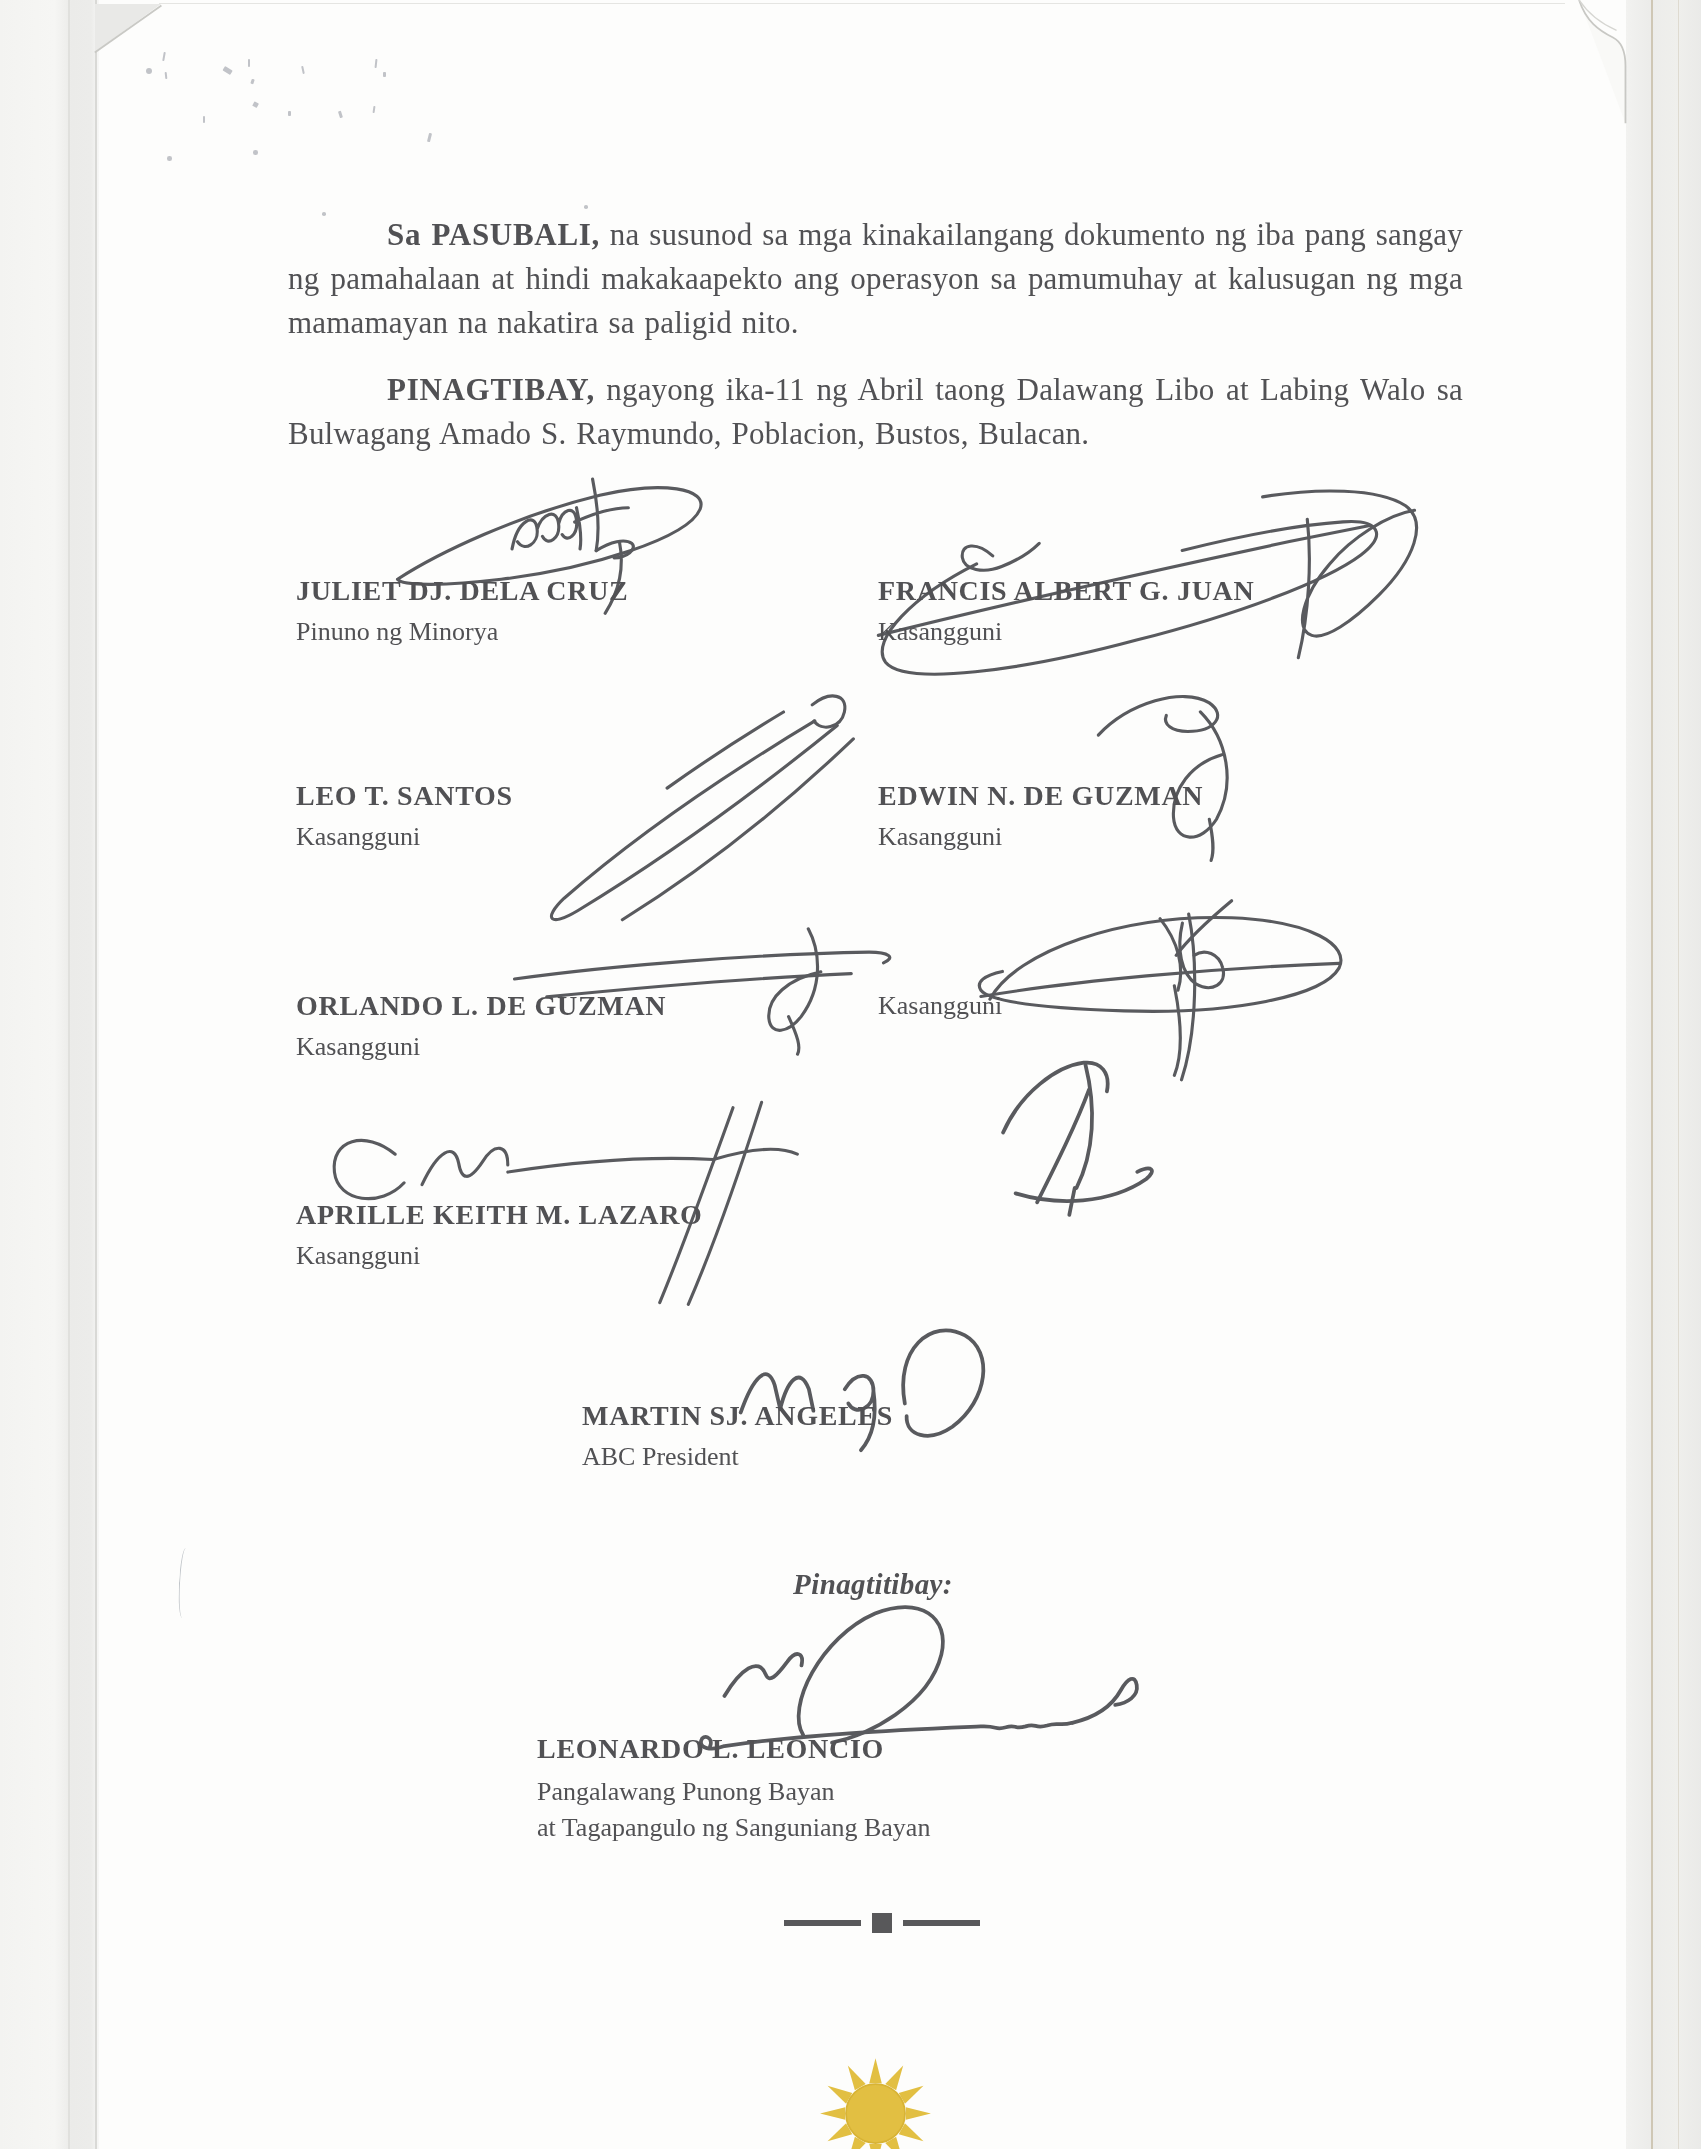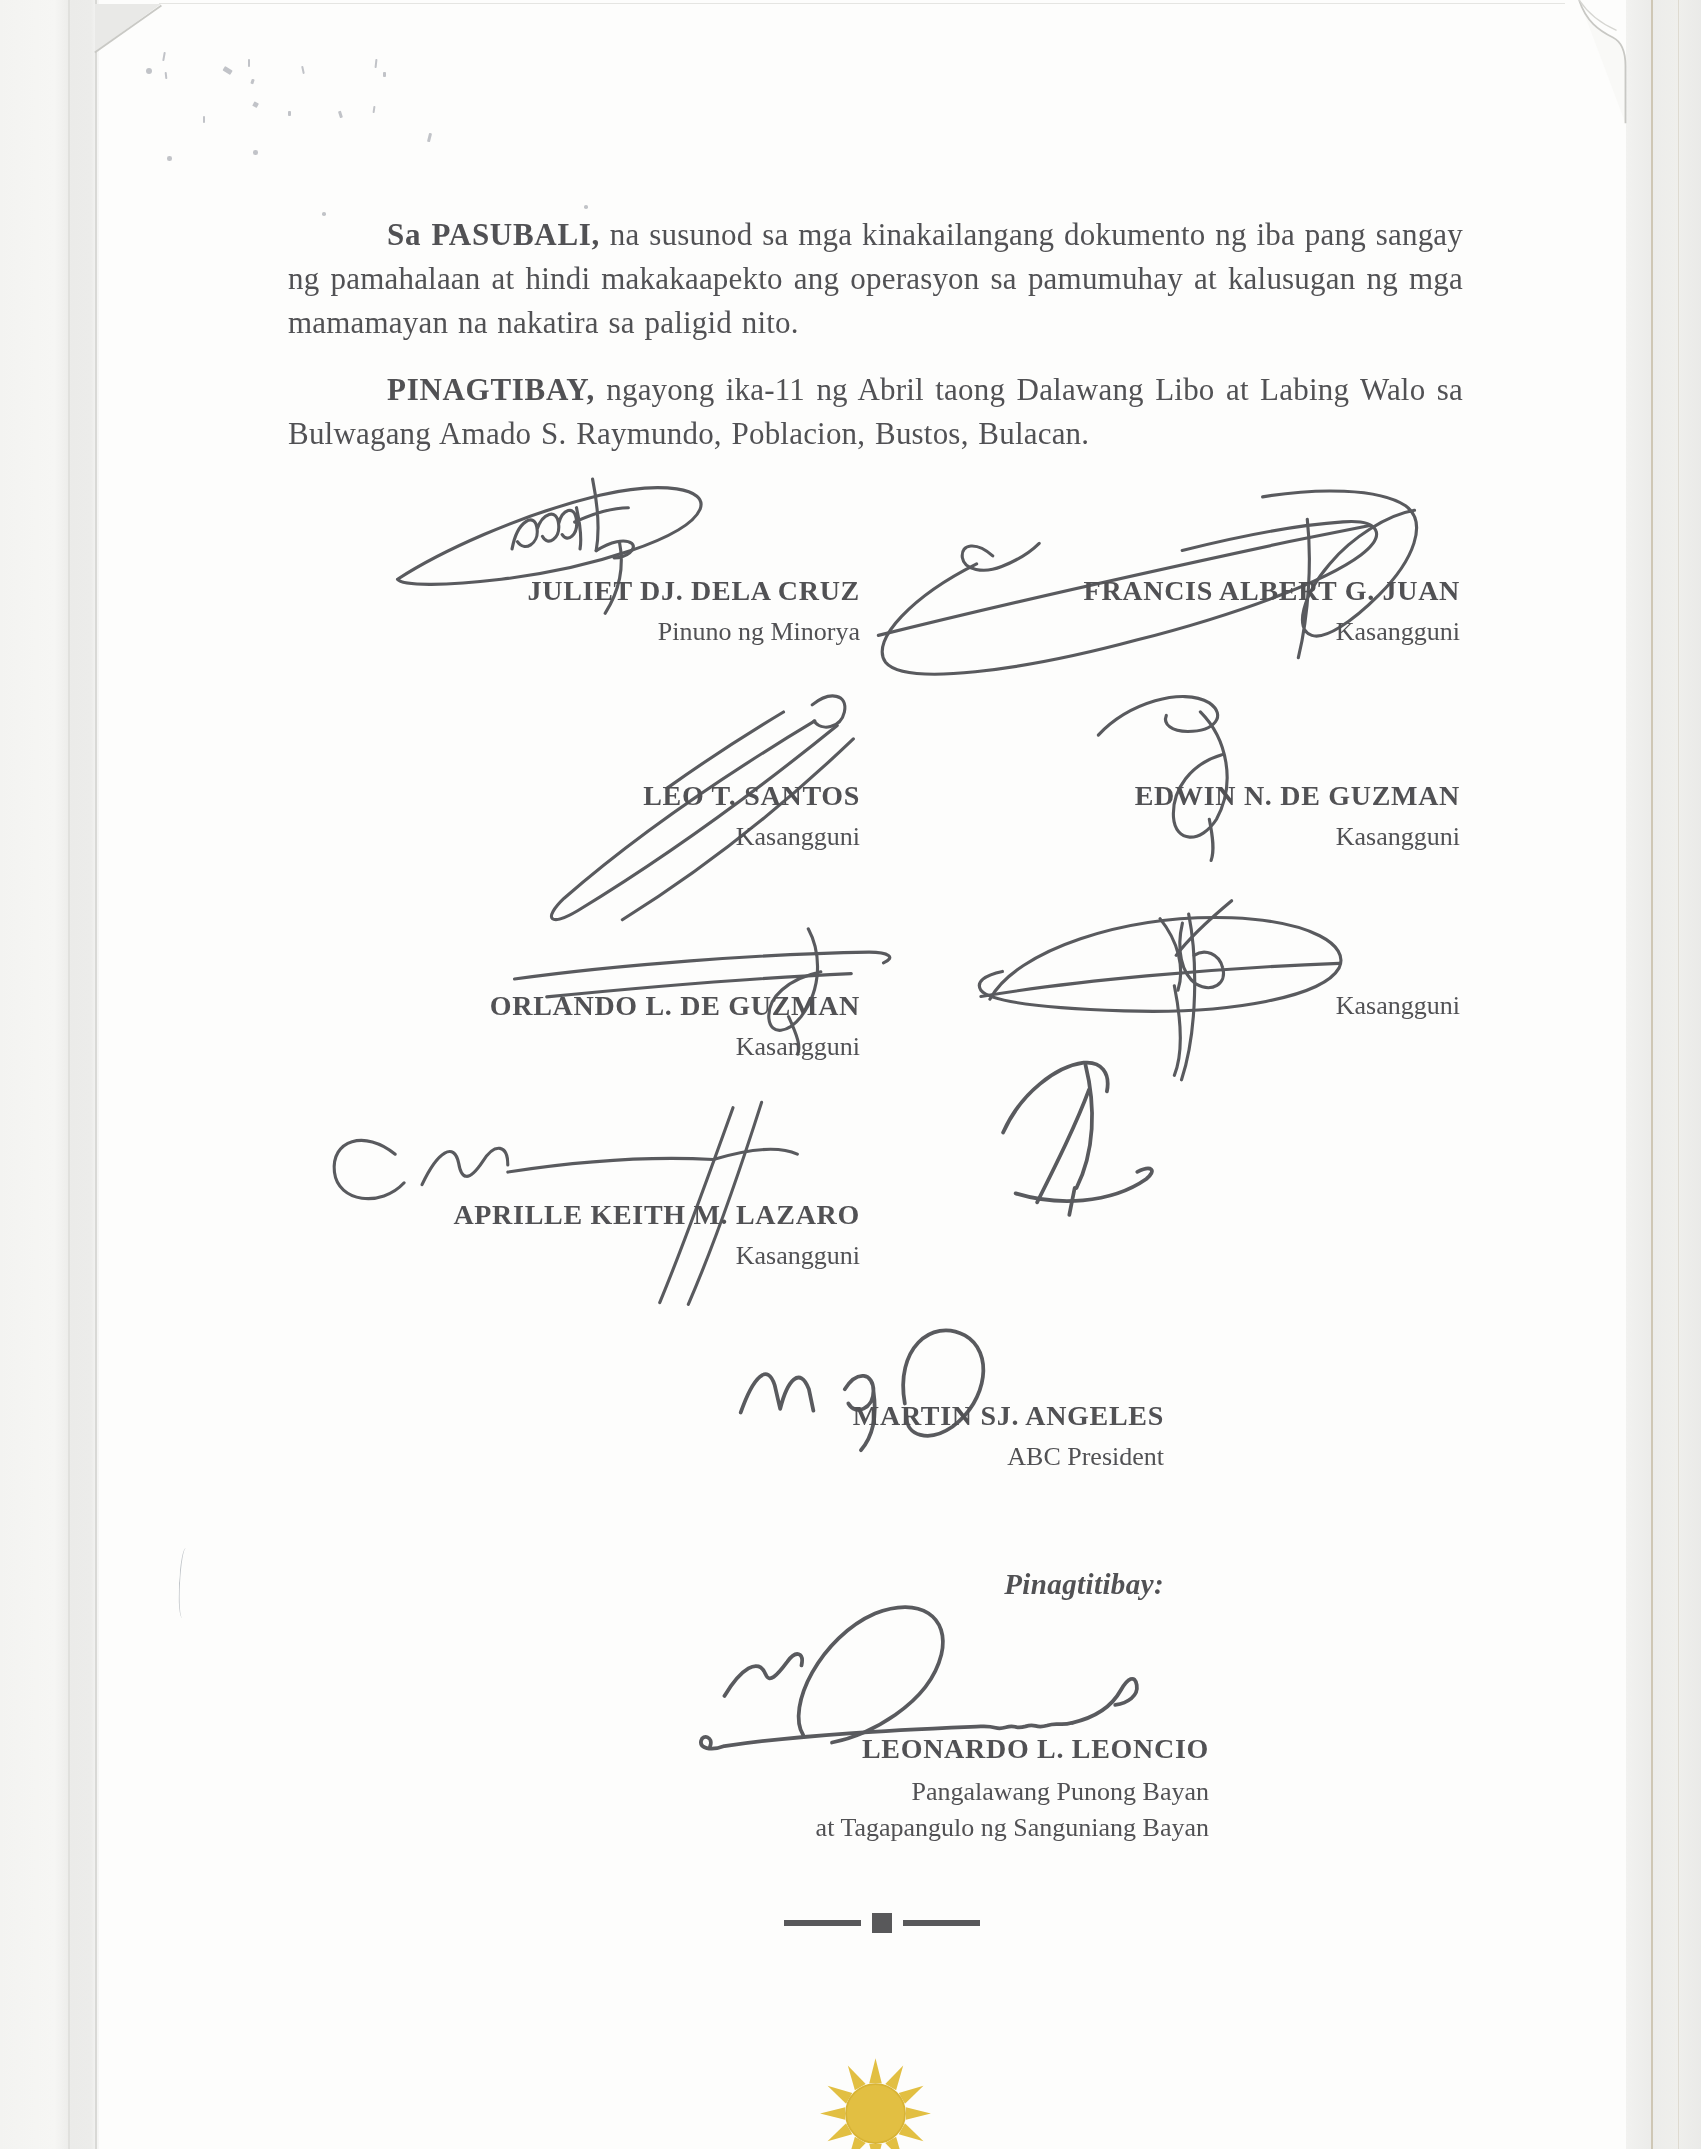--- a/index.html
+++ b/index.html
@@ -22,24 +22,24 @@
   
   .speck{position:absolute;background:#8f949c;opacity:.55;border-radius:0.9px;}
   .speck.dot{border-radius:50%;}
   .pencil-arc{position:absolute;left:179px;top:1548px;width:9px;height:70px;
               border-left:1.8px solid #99a0a8;border-radius:50% 0 0 50%;opacity:.6;transform:rotate(3deg);}
   
   .para{position:absolute;left:288px;width:1175px;font-size:31px;line-height:44px;
         text-align:justify;letter-spacing:0.2px;word-spacing:1.8px;}
   .para .indent{display:inline-block;width:99px;}
   .para b{letter-spacing:0.7px;}
-  .sig-block{position:absolute;text-align:right;}
+  .sig-block{position:absolute;text-align:left;}
   .sig-name{font-weight:bold;font-size:28px;line-height:41px;letter-spacing:0.7px;white-space:nowrap;}
   .sig-role{font-size:26px;line-height:41px;white-space:nowrap;}
-  .attest-label{position:absolute;left:582px;top:1565px;width:582px;text-align:right;
+  .attest-label{position:absolute;left:582px;top:1565px;width:582px;text-align:center;
                 font-size:29px;line-height:39px;font-weight:bold;font-style:italic;letter-spacing:0.4px;}
   .leonardo .sig-role{line-height:36px;}
   .leonardo .r1{margin-top:4.5px;}
   .ink{position:absolute;pointer-events:none;}
   .ink path{fill:none;stroke:#595a5e;stroke-width:3.5;stroke-linecap:round;stroke-linejoin:round;}
   .ink.thick path{stroke-width:4.2;}
   
   .divider{position:absolute;left:703px;top:1913px;width:358px;height:19.7px;
            display:flex;align-items:center;justify-content:center;gap:11.6px;}
   .divider .bar{width:77px;height:5.4px;background:#58585a;}

